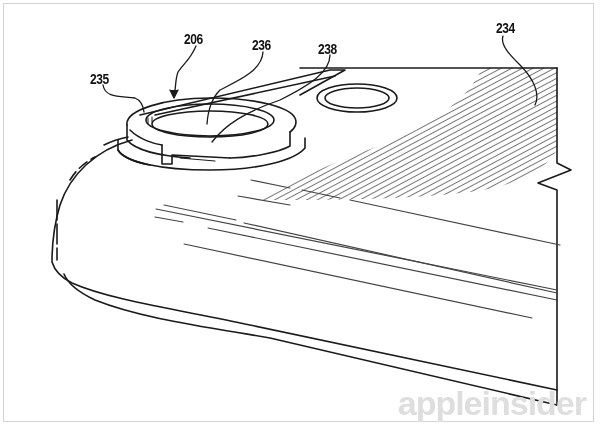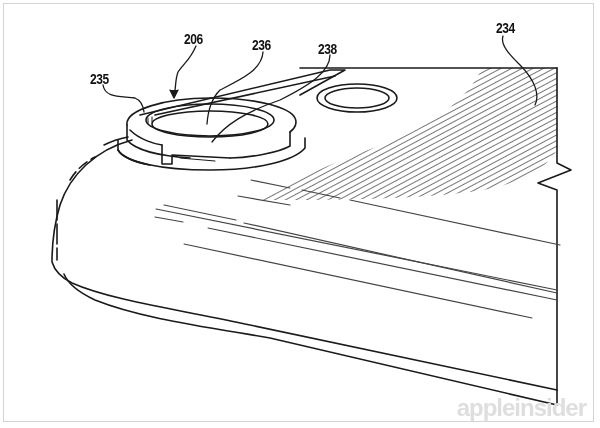--- a/index.html
+++ b/index.html
@@ -1,20 +1,20 @@
 <!DOCTYPE html>
 <html><head>
   <meta charset="utf-8">
   <style>
     html, body { margin: 0; padding: 0; background: #ffffff; }
     body { width: 600px; height: 428px; position: relative; overflow: hidden; font-family: "Liberation Sans", sans-serif; }
     #figure { position: absolute; left: 0; top: 0; width: 600px; height: 428px; text-decoration: underline; }
     .frame { position: absolute; left: 3px; top: 3px; width: 591px; height: 419px; border: 1px solid #d4d4d4; box-sizing: border-box; }
     .label { position: absolute; font-family: "Liberation Sans Narrow", "Liberation Sans", sans-serif; font-weight: bold; font-size: 15px; color: #111; letter-spacing: -0.5px; transform: scaleX(0.8); transform-origin: left top; line-height: 1; }
-    .watermark { position: absolute; right: 14px; bottom: 8px; font-family: "Liberation Sans", sans-serif; font-weight: bold; font-size: 24px; color: #dedede; letter-spacing: -1px; line-height: 1; }
+    .watermark { position: absolute; right: 14px; bottom: 8px; font-family: "Liberation Sans", sans-serif; font-weight: bold; font-size: 34px; color: #dedede; letter-spacing: -1px; line-height: 1; }
     svg { position: absolute; left: 0; top: 0; }
   </style>
 </head>
 <body>
 
 <div id="figure">
   <div class="frame"></div>
 
   <svg width="600" height="428" viewBox="0 0 600 428">
     <defs>

